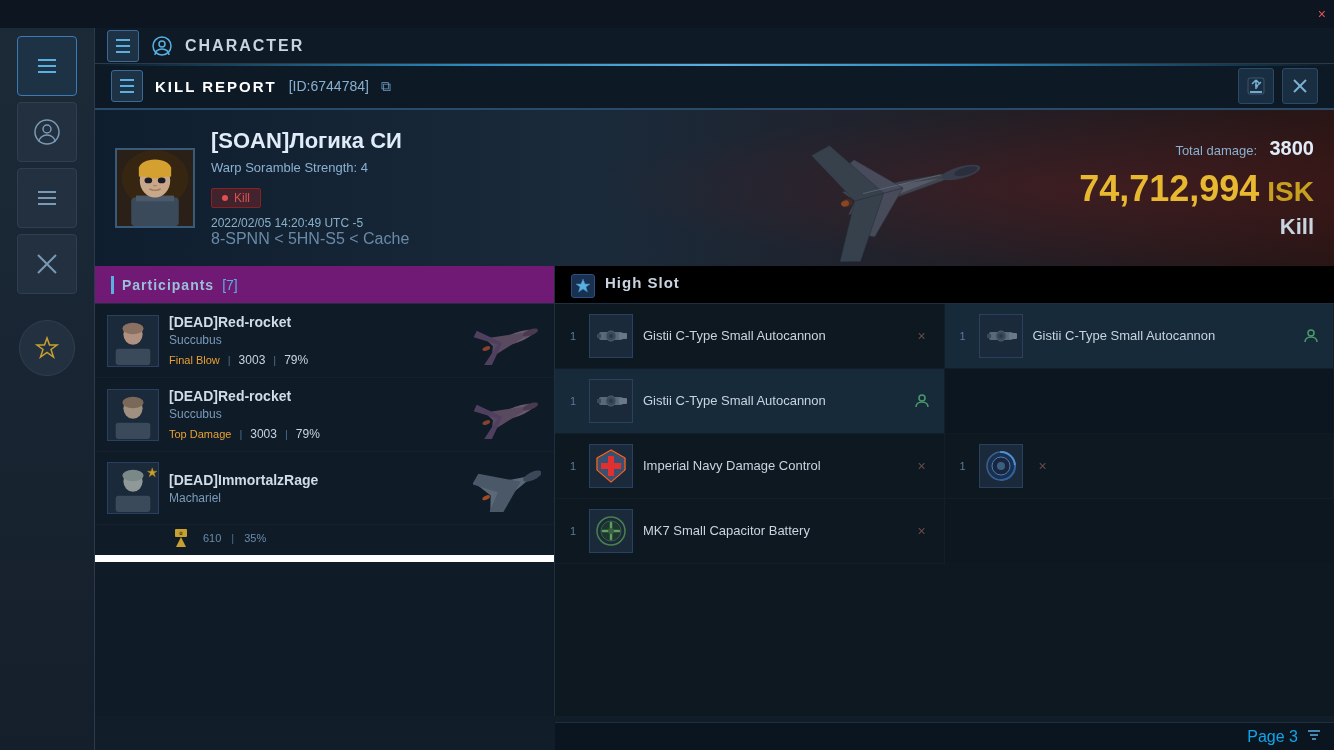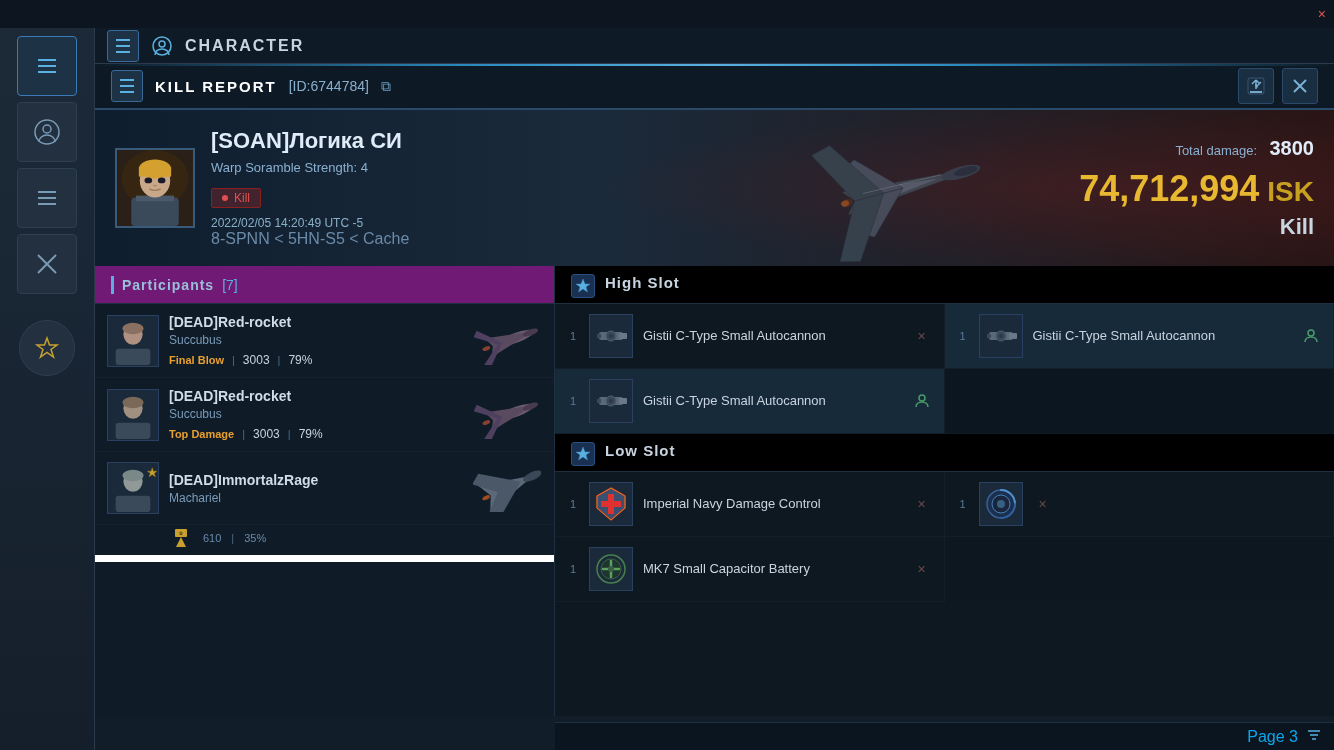--- a/index.html
+++ b/index.html
@@ -377,21 +377,21 @@
     }
     .participant-stats {
       display: flex;
       gap: 8px;
       margin-top: 6px;
       align-items: center;
     }
     .stat-tag {
       color: #e8a030;
       font-size: 11px;
-      font-weight: 700;
+      font-weight: 400;
     }
     .stat-sep {
       color: #4a6a8a;
       font-size: 11px;
     }
     .stat-val {
       color: #c8d4e0;
       font-size: 12px;
     }
     .participant-ship-img {
@@ -875,28 +875,20 @@
                 <circle cx="8" cy="5" r="3" stroke="#4a9a6a" stroke-width="1.5" fill="none"></circle>
                 <path d="M2 14c0-3 2.5-5 6-5s6 2 6 5" stroke="#4a9a6a" stroke-width="1.5" fill="none"></path>
               </svg>
             </div>
           </div>
 
           <div class="slot-item" style="background:#0a1520;opacity:0.4">
           </div>
         </div>
 
-        <div class="slot-section-header">
-          <div class="slot-icon">
-            <svg width="16" height="16" viewBox="0 0 16 16">
-              <path d="M8 1l2 5h5l-4 3 1.5 5L8 11l-4.5 3L5 9 1 6h5z" fill="#5ab0e0" stroke="#3a8abf" stroke-width="0.5"></path>
-            </svg>
-          </div>
-          <span class="slot-section-title">Low Slot</span>
-        </div>
 
         <div class="slots-grid">
 
           <div class="slot-item">
             <span class="slot-num">1</span>
             <div class="slot-item-icon">
               <svg width="40" height="40" viewBox="0 0 40 40">
                 <rect width="40" height="40" fill="#1a2a3a"></rect>
 
                 <polygon points="20,4 34,12 34,24 20,36 6,24 6,12" fill="#3a5070" stroke="#c82020" stroke-width="1.5"></polygon>

